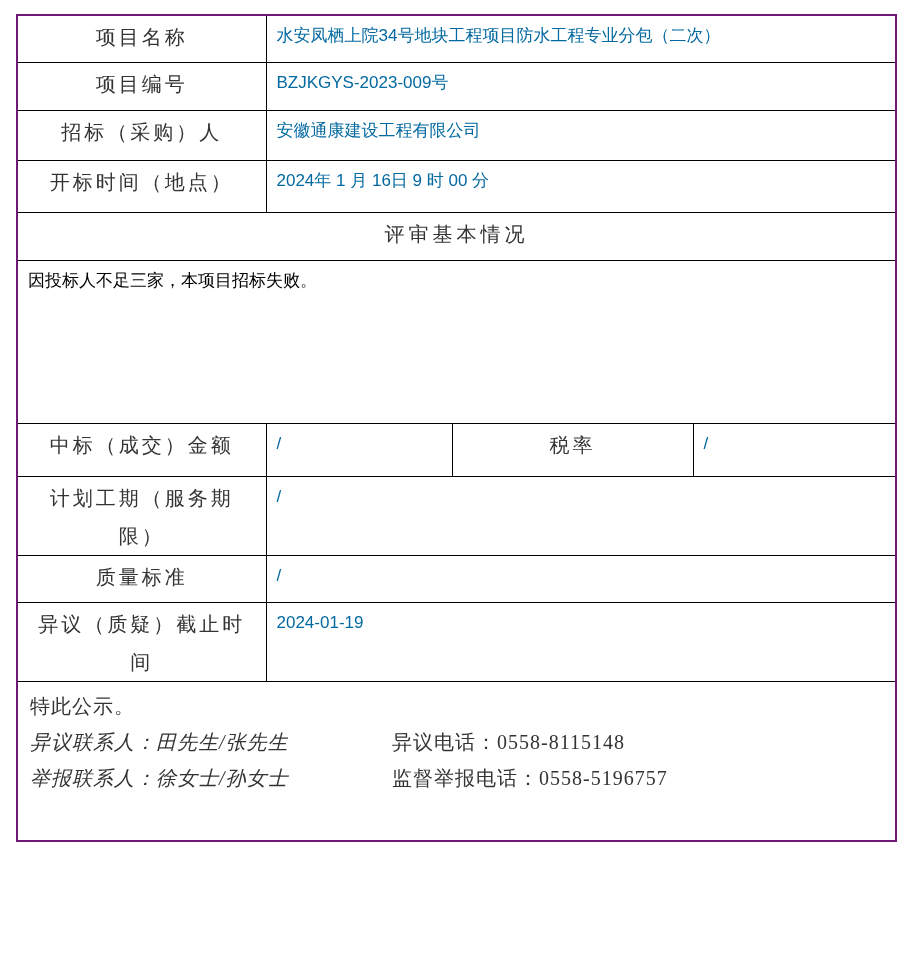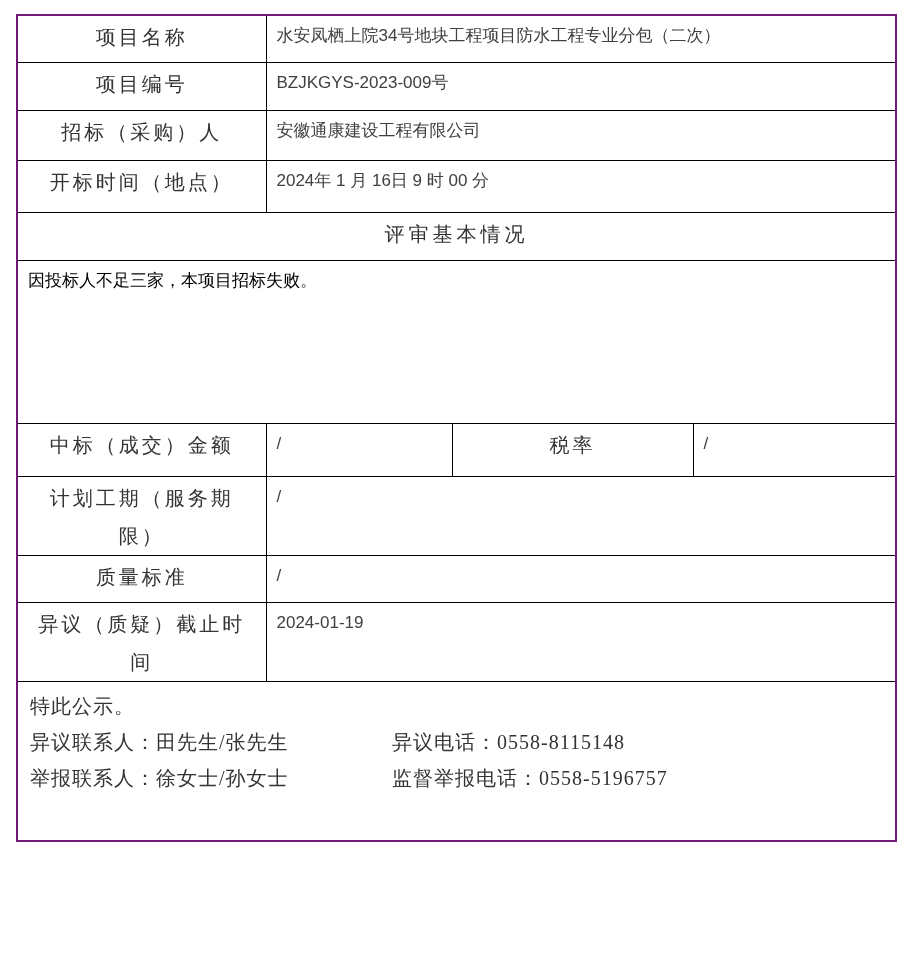--- a/index.html
+++ b/index.html
@@ -31,21 +31,21 @@
     font-size: 20px;
     color: #333333;
     letter-spacing: 3px;
     text-align: center;
     line-height: 38px;
     padding: 2px 20px 0 20px;
   }
   td.value {
     font-family: "Liberation Sans", "DejaVu Sans", sans-serif;
     font-size: 17px;
-    color: #404040;
+    color: #0369a1;
     line-height: 24px;
     padding: 8px 10px 0 10px;
     text-align: left;
   }
   td.section-header {
     font-family: "Liberation Serif", "DejaVu Serif", serif;
     font-size: 20px;
     color: #333333;
     letter-spacing: 4px;
     text-align: center;
@@ -73,20 +73,21 @@
   }
   .contact-line {
     display: flex;
     flex-direction: row;
     align-items: baseline;
   }
   .contact-left {
     display: inline-block;
     width: 362px;
     flex: 0 0 362px;
+    font-style: italic;
   }
 </style>
 </head>
 <body>
 
 <div class="doc-wrap">
   <table class="notice-table">
     <colgroup>
       <col style="width:249px">
       <col style="width:186px">

